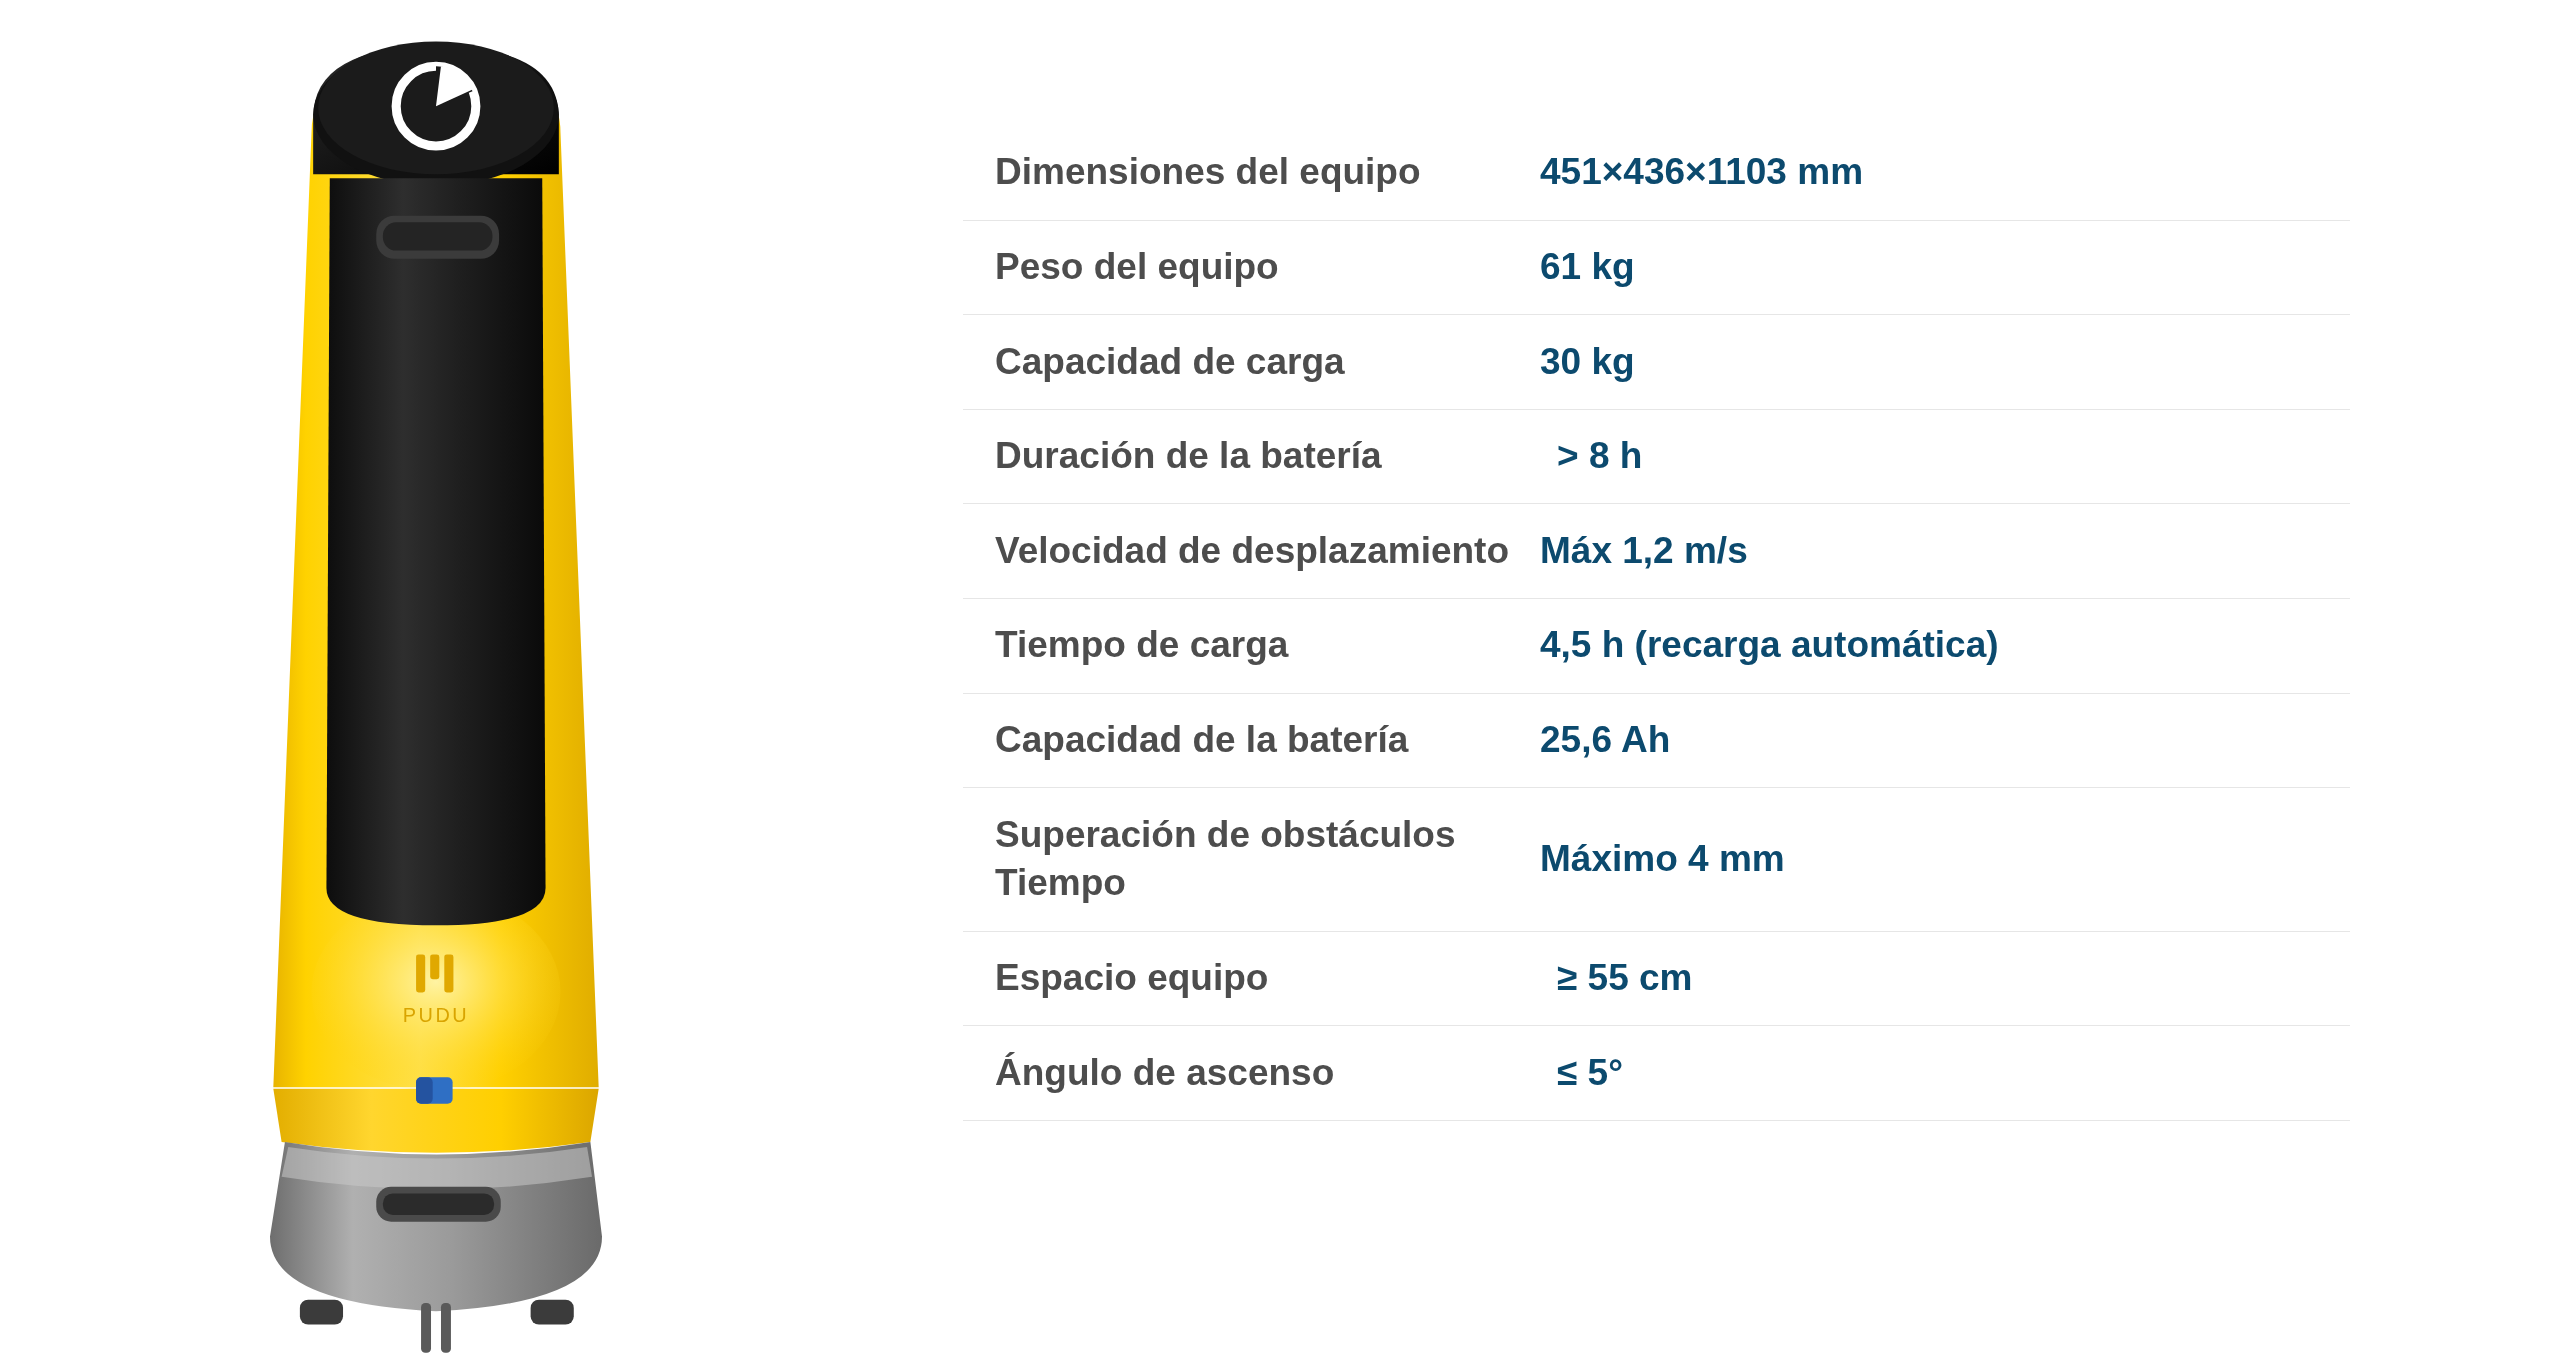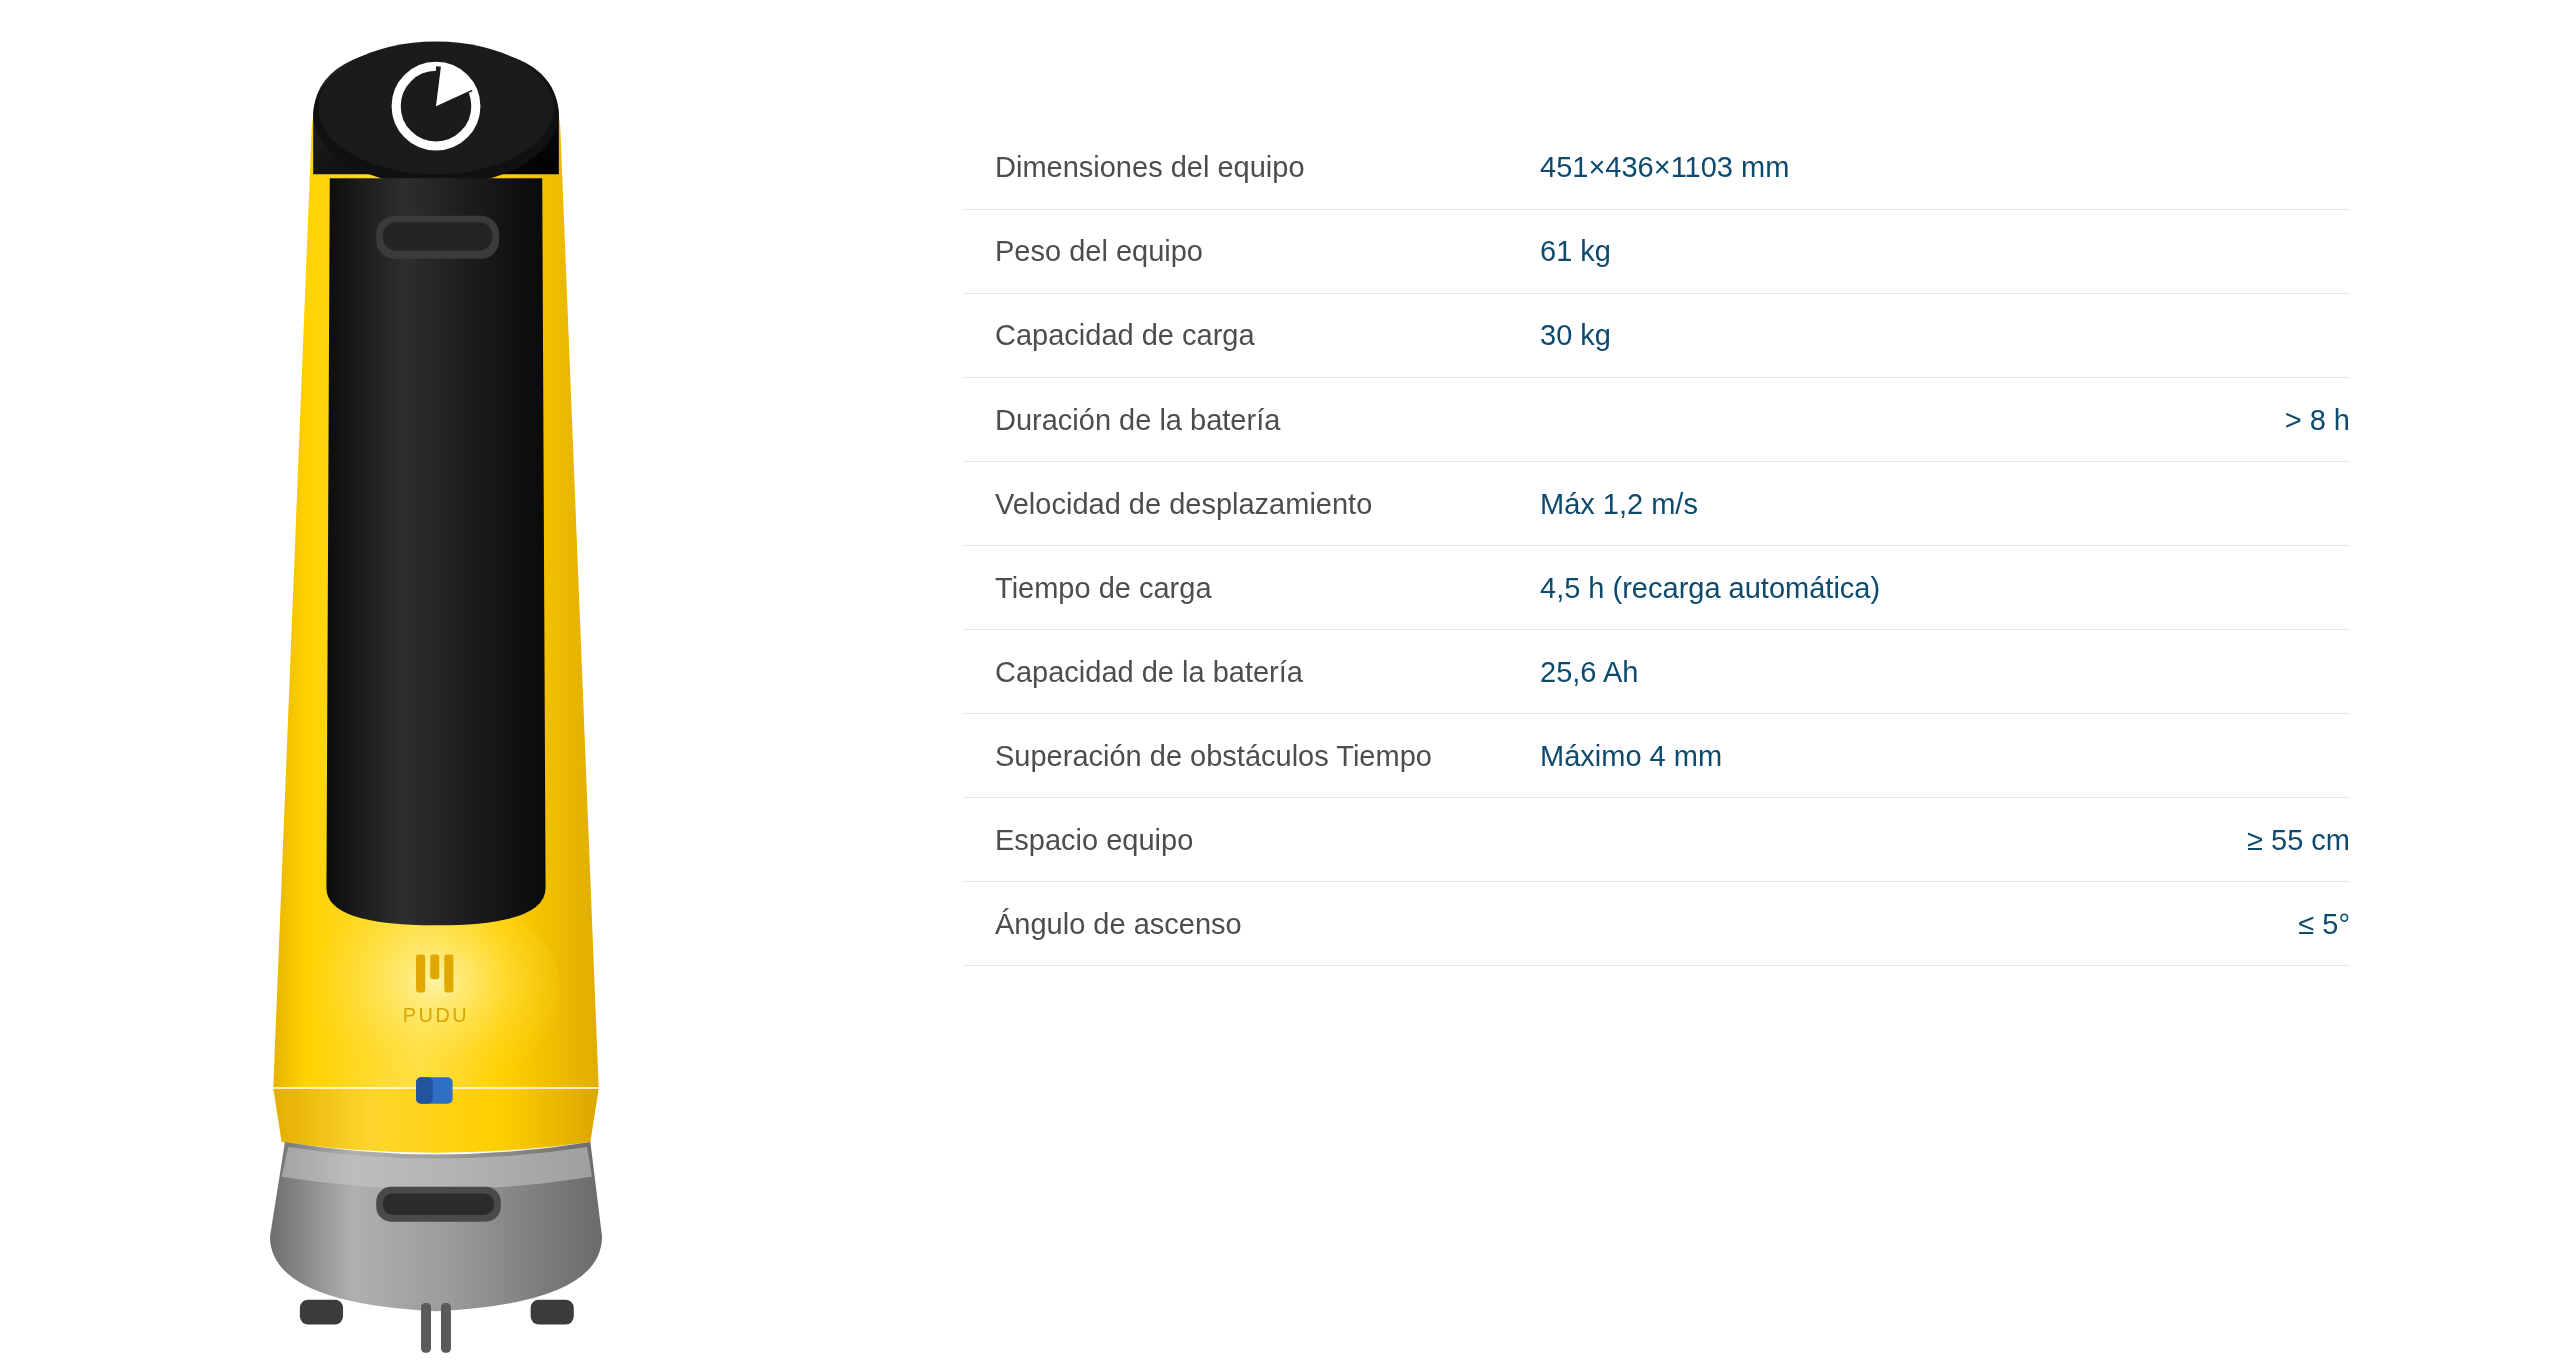--- a/index.html
+++ b/index.html
@@ -51,38 +51,37 @@
   }
 
   .spec-table tr {
     border-bottom: 1.7px solid #e6e6e6;
   }
 
   .spec-table td {
     padding: 0;
     vertical-align: middle;
     color: #4d4d4d;
-    font-size: 29px;
+    font-size: 37px;
     line-height: 1.32;
-    font-weight: 400;
+    font-weight: 700;
   }
 
   .spec-table td.label {
     width: 515px;
     padding: 22.4px 0 22.4px 32px;
   }
 
   .spec-table td.value {
     padding: 22.4px 0 22.4px 30px;
     color: #0c4a6e;
   }
 
   .spec-table td.value.indent {
     padding-left: 47px;
-    text-align: right;
   }
 </style>
 </head>
 <body>
 
 <div class="page">
 
   <div class="product-pane">
     <svg class="robot" viewBox="0 0 600 1620" xmlns="http://www.w3.org/2000/svg">
       <defs>

